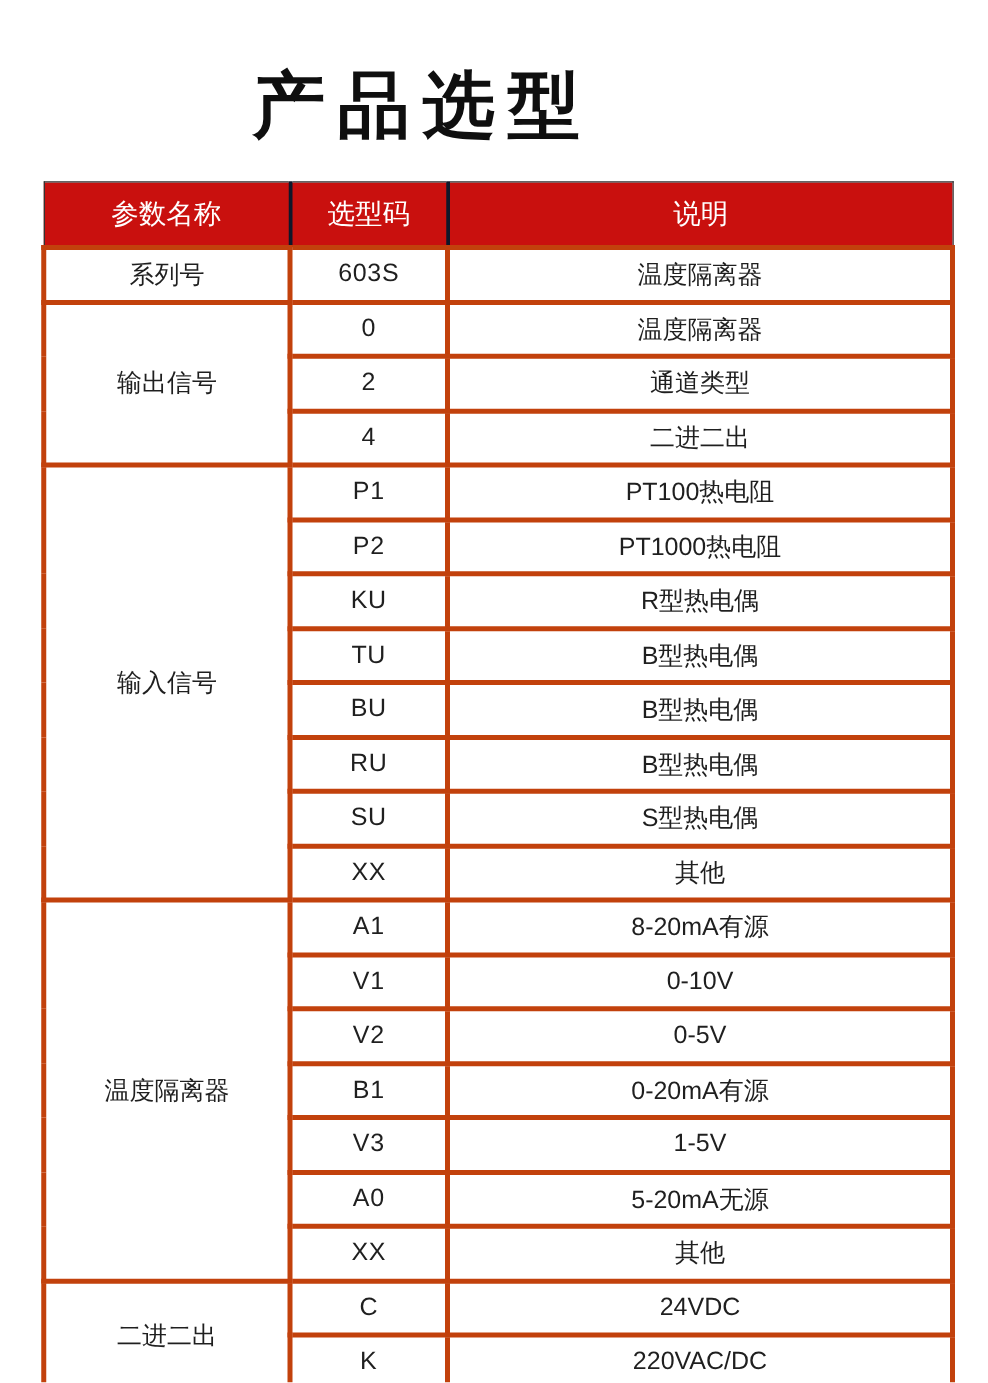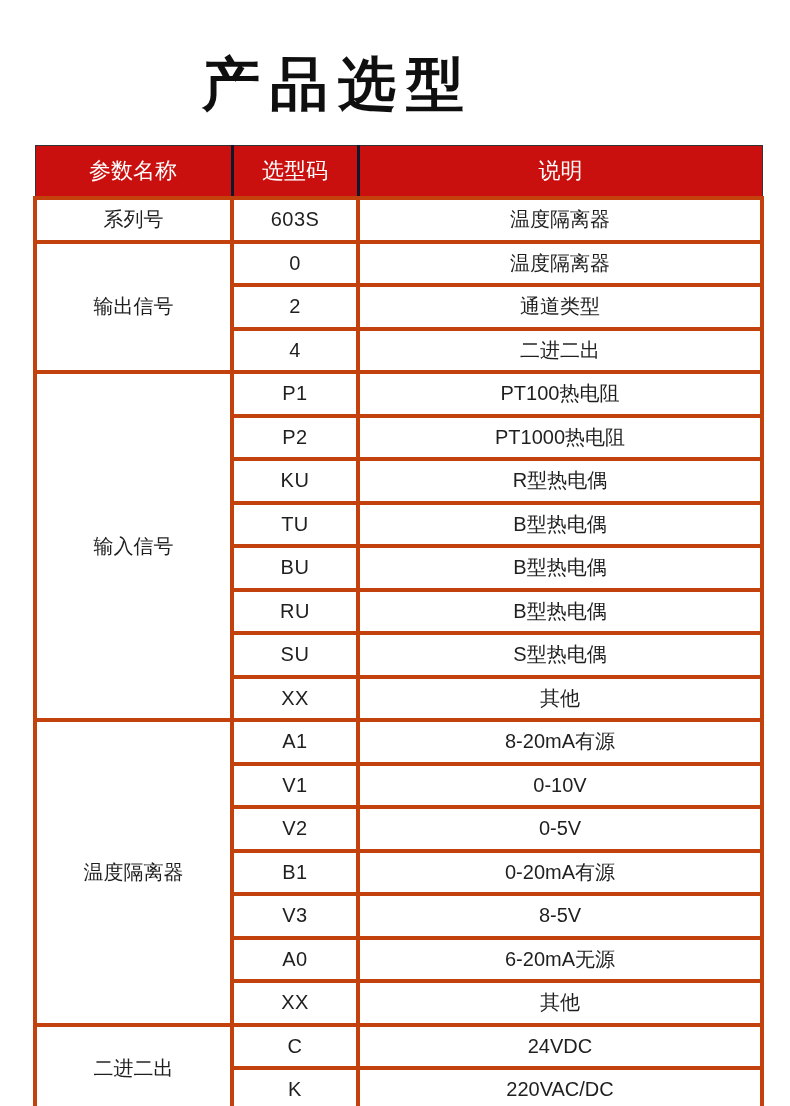--- a/index.html
+++ b/index.html
@@ -154,25 +154,25 @@
         <tr>
           <td class="code-cell">V2</td>
           <td class="desc-cell">0-5V</td>
         </tr>
         <tr>
           <td class="code-cell">B1</td>
           <td class="desc-cell">0-20mA有源</td>
         </tr>
         <tr>
           <td class="code-cell">V3</td>
-          <td class="desc-cell">8-5V</td>
+          <td class="desc-cell">1-5V</td>
         </tr>
         <tr>
           <td class="code-cell">A0</td>
-          <td class="desc-cell">6-20mA无源</td>
+          <td class="desc-cell">5-20mA无源</td>
         </tr>
         <tr>
           <td class="code-cell">XX</td>
           <td class="desc-cell">其他</td>
         </tr>
         <tr>
           <td class="param-cell" rowspan="2">二进二出</td>
           <td class="code-cell">C</td>
           <td class="desc-cell">24VDC</td>
         </tr>

